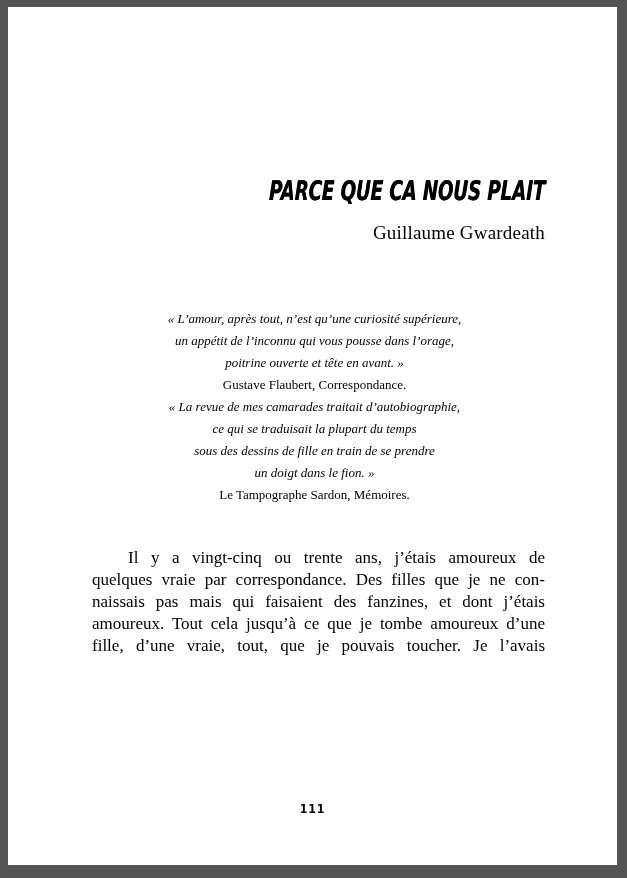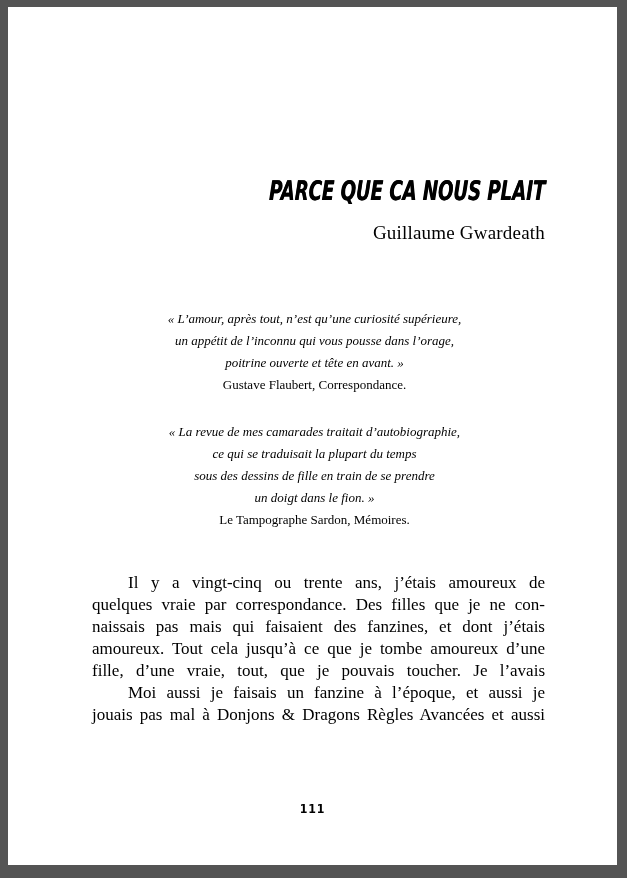--- a/index.html
+++ b/index.html
@@ -41,21 +41,21 @@
     letter-spacing:0.2px;
     margin-top:13px;
   }
   .epigraph {
     text-align:center;
     font-style:italic;
     font-size:13px;
     line-height:22px;
   }
   .epigraph-1 { margin-top:60px; }
-  .epigraph-2 { margin-top:25px; }
+  .epigraph-2 { }
   .epigraph .attribution { font-style:normal; }
   .body-text {
     margin-top:41px;
     font-size:17px;
     line-height:22px;
     margin-left:8px;
   }
   .body-line {
     text-align:justify;
     text-align-last:justify;
@@ -103,22 +103,18 @@
     </div>
 
     <div class="body-text">
       <div class="paragraph">
         <div class="body-line indent">Il y a vingt-cinq ou trente ans, j’étais amoureux de</div>
         <div class="body-line">quelques vraie par correspondance. Des filles que je ne con-</div>
         <div class="body-line">naissais pas mais qui faisaient des fanzines, et dont j’étais</div>
         <div class="body-line">amoureux. Tout cela jusqu’à ce que je tombe amoureux d’une</div>
         <div class="body-line">fille, d’une vraie, tout, que je pouvais toucher. Je l’avais</div>
       </div>
-      <div class="paragraph">
-        <div class="body-line indent">Moi aussi je faisais un fanzine à l’époque, et aussi je</div>
-        <div class="body-line">jouais pas mal à Donjons &amp; Dragons Règles Avancées et aussi</div>
-      </div>
     </div>
 
   </div>
 
   <div class="page-number">111</div>
 </div>
 
 </body></html>

